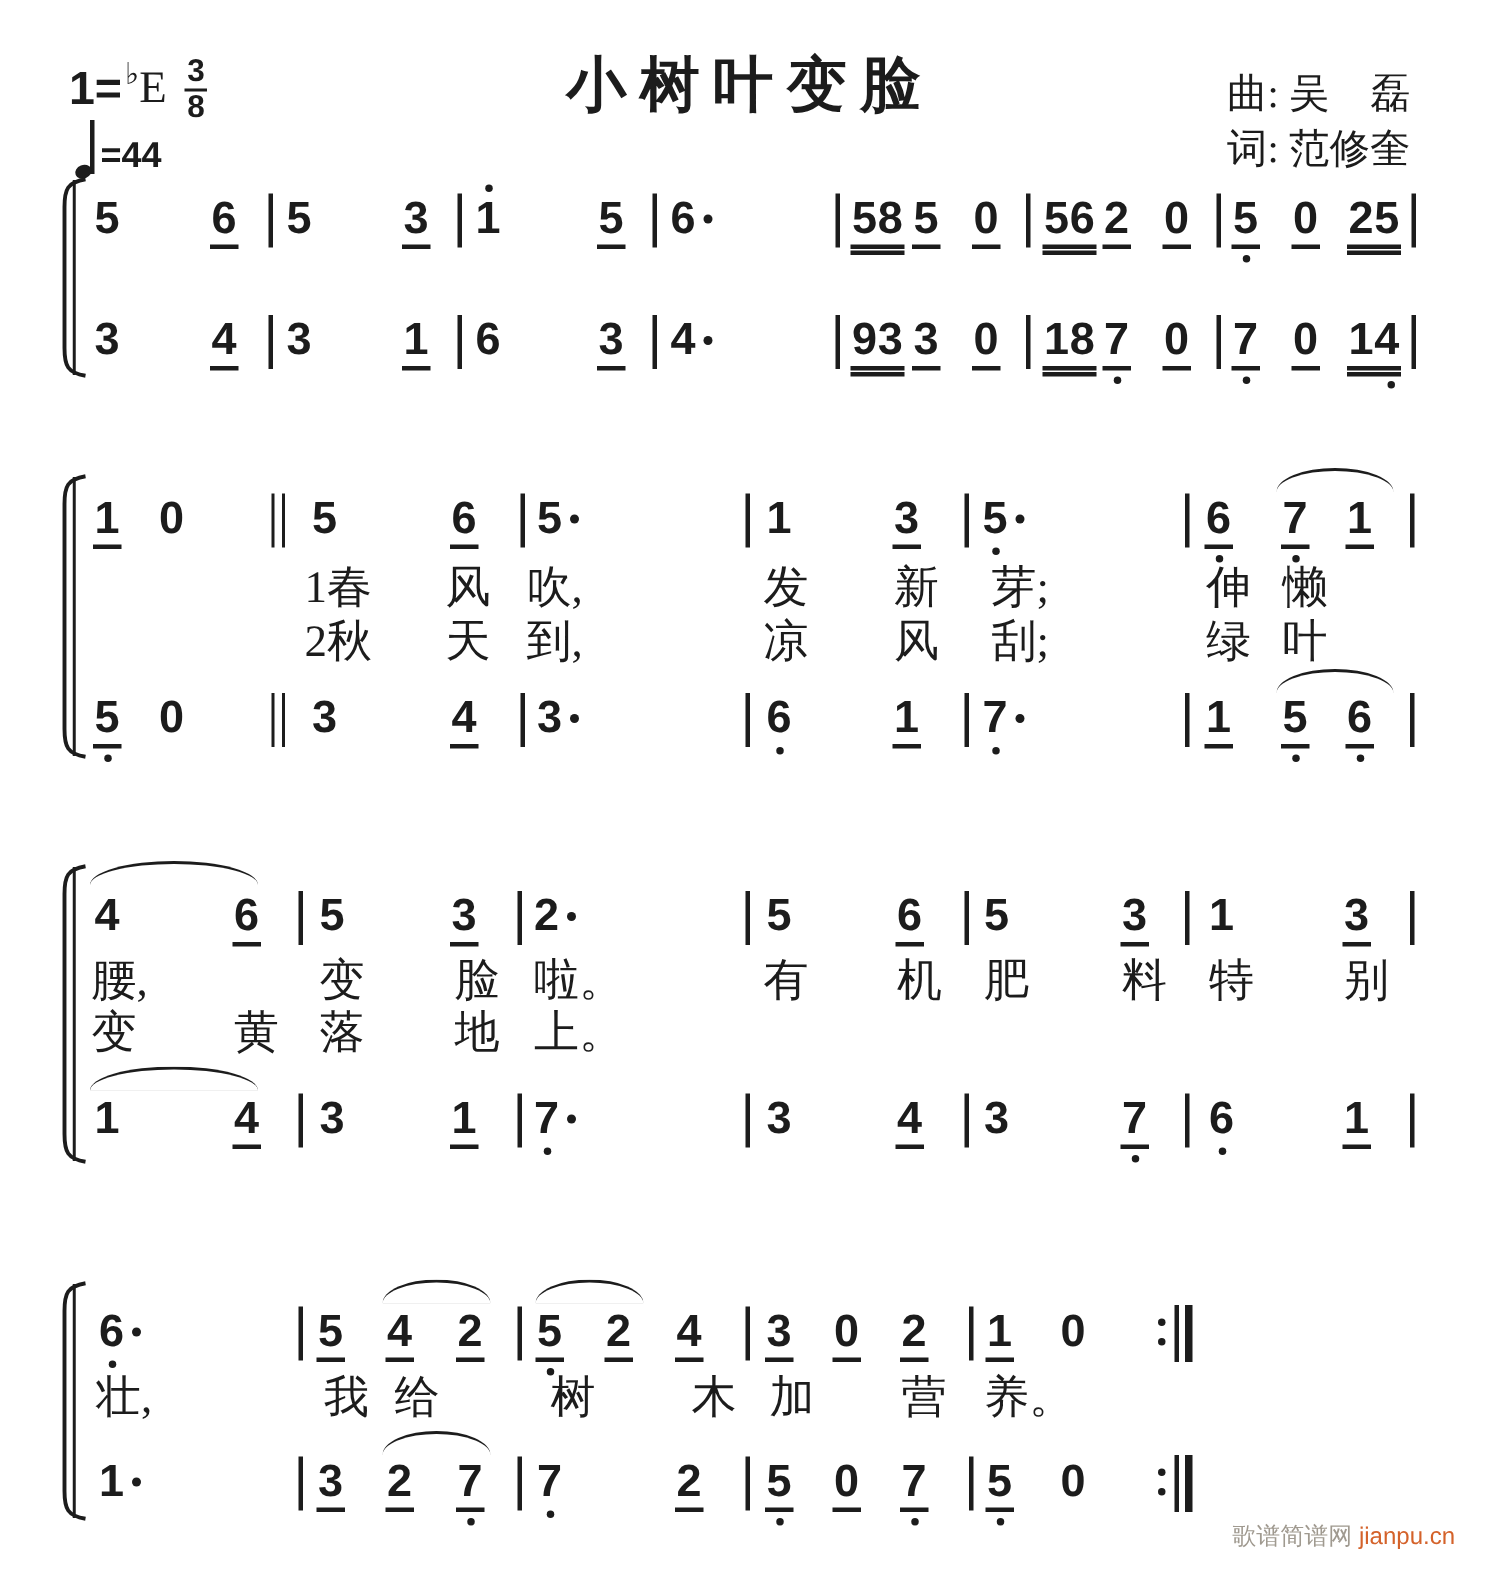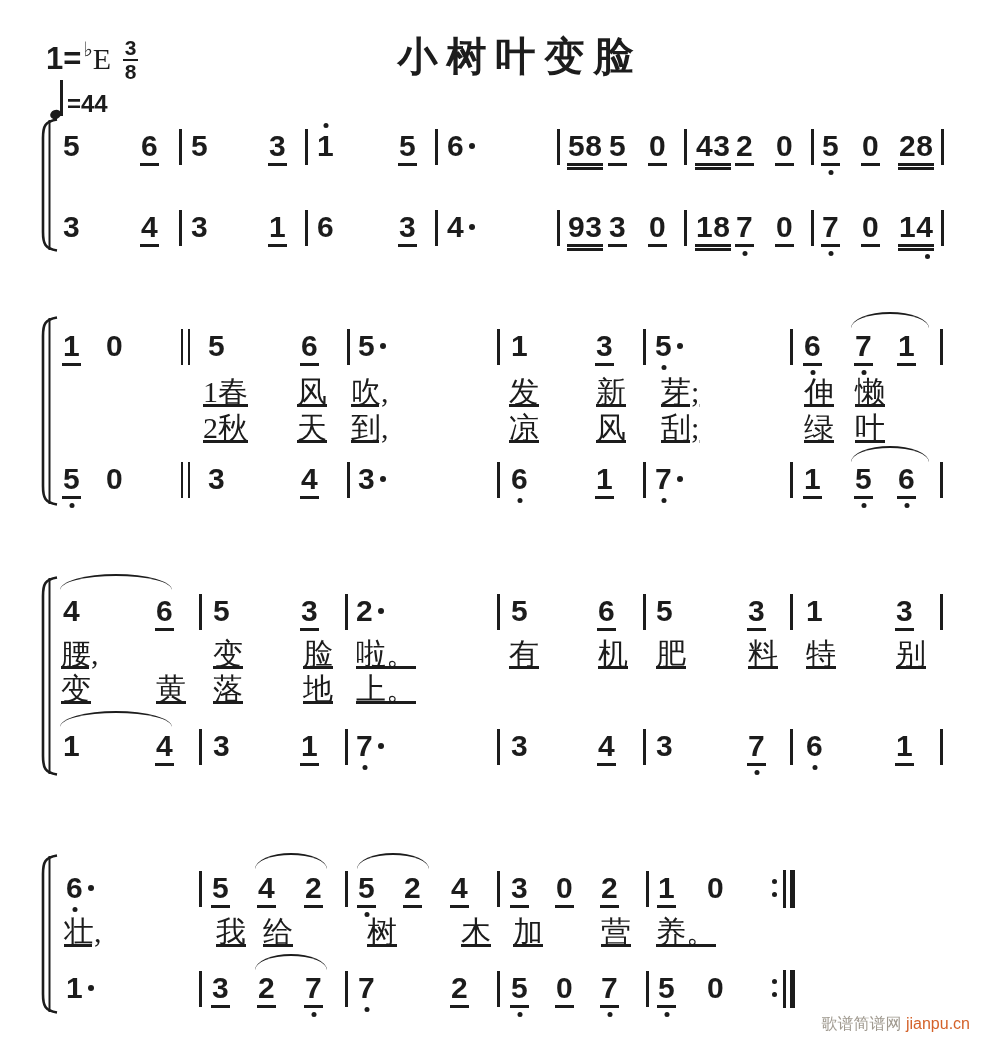--- a/index.html
+++ b/index.html
@@ -1,20 +1,20 @@
 <!DOCTYPE html>
 <html><head>
 <meta charset="utf-8">
 <style>
   html,body{margin:0;padding:0;background:#ffffff;}
   .page{position:relative;width:1000px;height:1054px;background:#ffffff;overflow:hidden;
         color:#1c1c1c;font-family:"Liberation Sans","DejaVu Sans",sans-serif;}
   
   .title{position:absolute;top:2px;left:50%;transform:translateX(-50%);
-         font-size:40px;font-weight:700;letter-spacing:9px;white-space:nowrap;margin-left:20px;}
+         font-size:40px;font-weight:700;letter-spacing:9px;white-space:nowrap;}
   .subtitle{position:absolute;top:54px;left:50%;transform:translateX(-50%);
             font-family:"Liberation Serif","DejaVu Serif",serif;font-size:28px;white-space:nowrap;}
   .keysig{position:absolute;left:46px;top:42px;display:flex;align-items:flex-start;}
   .k1{font-size:31px;font-weight:700;line-height:34px;}
   .flat{font-family:"DejaVu Sans",sans-serif;font-size:20px;line-height:20px;margin:-3px 0 0 2px;}
   .keynote{font-family:"Liberation Serif","DejaVu Serif",serif;font-size:30px;line-height:34px;}
   .frac{margin-left:12px;margin-top:-5px;text-align:center;}
   .frac .fn{display:block;font-size:21px;font-weight:700;line-height:22px;}
   .fracline{display:block;width:15px;height:2.4px;background:#1c1c1c;margin:0 auto;}
   .tempo{position:absolute;left:50px;top:78px;display:flex;}
@@ -37,21 +37,21 @@
   .bar{position:absolute;width:2.6px;background:#1c1c1c;}
   .dbar{position:absolute;width:9px;border-left:2.6px solid #1c1c1c;border-right:2.6px solid #1c1c1c;
         box-sizing:border-box;}
   .rbar{position:absolute;width:26px;}
   .rdot{position:absolute;left:0;width:5px;height:5px;border-radius:50%;background:#1c1c1c;}
   .rthin{position:absolute;left:11px;top:0;bottom:0;width:2.6px;background:#1c1c1c;}
   .rthick{position:absolute;left:17.5px;top:0;bottom:0;width:5.5px;background:#1c1c1c;}
   .slur{position:absolute;height:16px;border-top:2.4px solid #1c1c1c;
         border-radius:50% 50% 0 0 / 100% 100% 0 0;box-sizing:border-box;}
   .lyr{position:absolute;font-family:"Liberation Serif","DejaVu Serif",serif;
-       font-size:30px;line-height:32px;white-space:nowrap;text-decoration:underline;}
+       font-size:30px;line-height:32px;white-space:nowrap;}
   
   .watermark{position:absolute;top:1014px;right:30px;font-size:16px;white-space:nowrap;}
   .wm-site{color:#a09a90;}
   .wm-url{color:#d4622a;}
 </style>
 </head>
 <body>
 
 <div class="page">
 
@@ -69,20 +69,24 @@
   </div>
 
   <div class="tempo">
     <span class="qnote">
       <span class="qstem"></span>
       <span class="qhead"></span>
     </span>
     <span class="tempo-text">=44</span>
   </div>
 
+  <div class="credits">
+    <div><span>曲:</span> <span>吴　磊</span></div>
+    <div><span>词:</span> <span>范修奎</span></div>
+  </div>
 
   <div id="score">
       <svg width="24" height="134" style="position: absolute; left: 38px; top: 118px; overflow: visible;">
         <path d="M19 1.5 C7 3.5 5 8 5 20 L5 114 C5 126 7 130.5 19 132.5" fill="none" stroke="#1c1c1c" stroke-width="2.6"></path>
         <path d="M11.5 2 L11.5 132" fill="none" stroke="#1c1c1c" stroke-width="2"></path>
       </svg>
       <div class="note" style="left: 63px; top: 130px;"><span class="dg">5</span></div>
       <div class="note" style="left: 141px; top: 130px;"><span class="dg">6</span><span class="ul" style="top: 33px;"></span></div>
       <div class="bar" style="left: 179px; top: 129px; height: 36px;"></div>
       <div class="note" style="left: 191px; top: 130px;"><span class="dg">5</span></div>
@@ -90,27 +94,27 @@
       <div class="bar" style="left: 305px; top: 129px; height: 36px;"></div>
       <div class="note" style="left: 317px; top: 130px;"><span class="dg">1</span><span class="odot" style="top: -7px;"></span></div>
       <div class="note" style="left: 399px; top: 130px;"><span class="dg">5</span><span class="ul" style="top: 33px;"></span></div>
       <div class="bar" style="left: 435px; top: 129px; height: 36px;"></div>
       <div class="note" style="left: 447px; top: 130px;"><span class="dg">6</span><span class="augdot"></span></div>
       <div class="bar" style="left: 557px; top: 129px; height: 36px;"></div>
       <div class="note" style="left: 568px; top: 130px;"><span class="dg">58</span><span class="ul" style="top: 33px;"></span><span class="ul" style="top: 37px;"></span></div>
       <div class="note" style="left: 609px; top: 130px;"><span class="dg">5</span><span class="ul" style="top: 33px;"></span></div>
       <div class="note" style="left: 649px; top: 130px;"><span class="dg">0</span><span class="ul" style="top: 33px;"></span></div>
       <div class="bar" style="left: 684px; top: 129px; height: 36px;"></div>
-      <div class="note" style="left: 696px; top: 130px;"><span class="dg">43</span><span class="ul" style="top: 33px;"></span><span class="ul" style="top: 37px;"></span></div>
+      <div class="note" style="left: 696px; top: 130px;"><span class="dg">56</span><span class="ul" style="top: 33px;"></span><span class="ul" style="top: 37px;"></span></div>
       <div class="note" style="left: 736px; top: 130px;"><span class="dg">2</span><span class="ul" style="top: 33px;"></span></div>
       <div class="note" style="left: 776px; top: 130px;"><span class="dg">0</span><span class="ul" style="top: 33px;"></span></div>
       <div class="bar" style="left: 811px; top: 129px; height: 36px;"></div>
       <div class="note" style="left: 822px; top: 130px;"><span class="dg">5</span><span class="ul" style="top: 33px;"></span><span class="odot" style="top: 40px;"></span></div>
       <div class="note" style="left: 862px; top: 130px;"><span class="dg">0</span><span class="ul" style="top: 33px;"></span></div>
-      <div class="note" style="left: 899px; top: 130px;"><span class="dg">28</span><span class="ul" style="top: 33px;"></span><span class="ul" style="top: 37px;"></span></div>
+      <div class="note" style="left: 899px; top: 130px;"><span class="dg">25</span><span class="ul" style="top: 33px;"></span><span class="ul" style="top: 37px;"></span></div>
       <div class="bar" style="left: 941px; top: 129px; height: 36px;"></div>
       <div class="note" style="left: 63px; top: 211px;"><span class="dg">3</span></div>
       <div class="note" style="left: 141px; top: 211px;"><span class="dg">4</span><span class="ul" style="top: 33px;"></span></div>
       <div class="bar" style="left: 179px; top: 210px; height: 36px;"></div>
       <div class="note" style="left: 191px; top: 211px;"><span class="dg">3</span></div>
       <div class="note" style="left: 269px; top: 211px;"><span class="dg">1</span><span class="ul" style="top: 33px;"></span></div>
       <div class="bar" style="left: 305px; top: 210px; height: 36px;"></div>
       <div class="note" style="left: 317px; top: 211px;"><span class="dg">6</span></div>
       <div class="note" style="left: 399px; top: 211px;"><span class="dg">3</span><span class="ul" style="top: 33px;"></span></div>
       <div class="bar" style="left: 435px; top: 210px; height: 36px;"></div>

